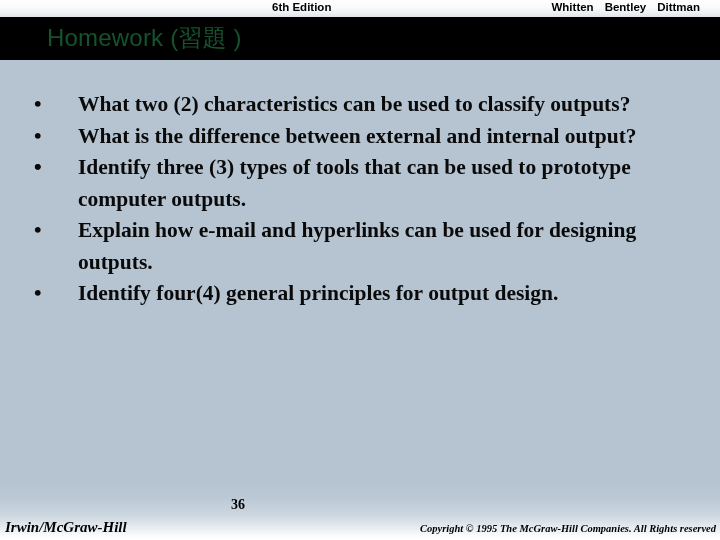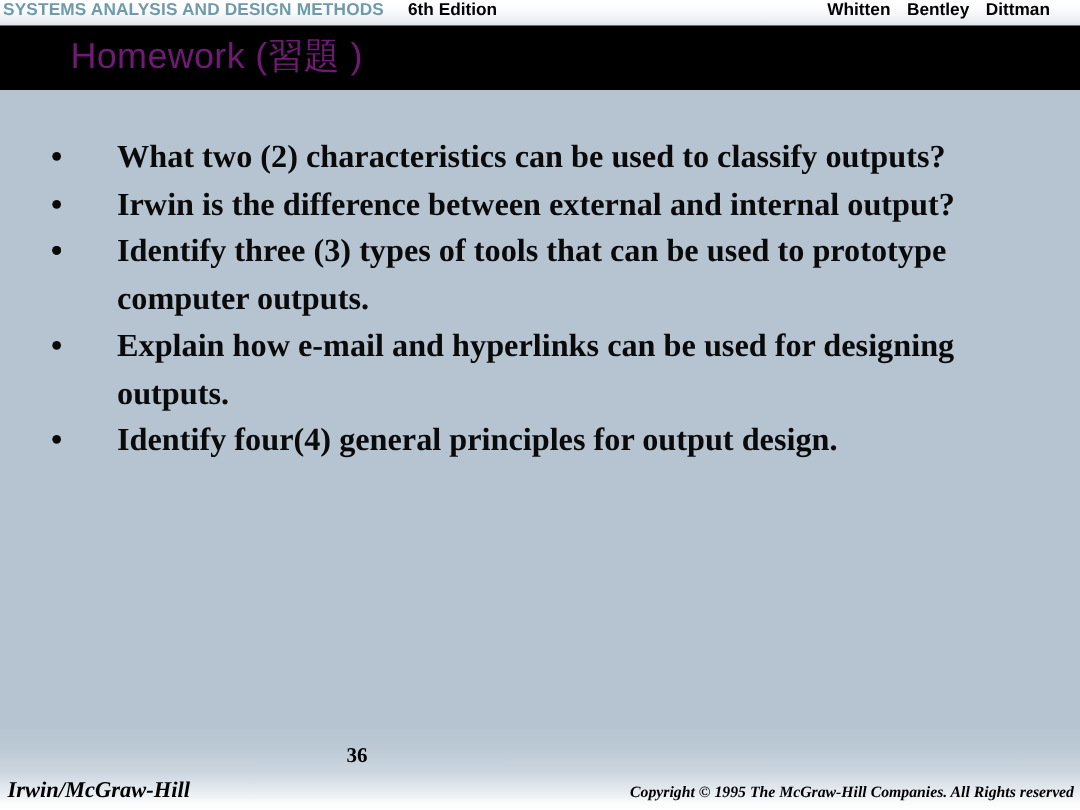--- a/index.html
+++ b/index.html
@@ -71,21 +71,21 @@
     height: 43px;
     background: #000000;
   }
   #slide-title {
     position: absolute;
     left: 47px;
     top: 23px;
     font-family: "Liberation Sans", sans-serif;
     font-size: 24px;
     font-weight: normal;
-    color: #701a75;
+    color: #14532d;
     letter-spacing: 0.2px;
     white-space: nowrap;
     line-height: 30px;
   }
 
   
   #content {
     position: absolute;
     left: 0;
     top: 60px;
@@ -155,38 +155,37 @@
     font-style: italic;
     color: #000000;
     white-space: nowrap;
     line-height: 15px;
   }
 </style>
 </head>
 <body>
 
 <div id="header-strip">
-  <div id="book-title">SYSTEMS ANALYSIS AND DESIGN METHODS</div>
   <div id="edition-label">6th Edition</div>
   <div id="authors">
     <span>Whitten</span><span>Bentley</span><span>Dittman</span>
   </div>
 </div>
 
 <div id="title-banner"></div>
 <div id="slide-title">Homework (習題 )</div>
 
 <div id="content">
   <div class="bullet-row">
     <span class="marker">•</span>
     <span>What two (2) characteristics can be used to classify outputs?</span>
   </div>
   <div class="bullet-row">
     <span class="marker">•</span>
-    <span>Irwin is the difference between external and internal output?</span>
+    <span>What is the difference between external and internal output?</span>
   </div>
   <div class="bullet-row">
     <span class="marker">•</span>
   </div>
   <div class="bullet-row">
     <span class="marker">•</span>
     <span>Identify three (3) types of tools that can be used to prototype computer outputs.</span>
   </div>
   <div class="bullet-row">
     <span class="marker">•</span>

